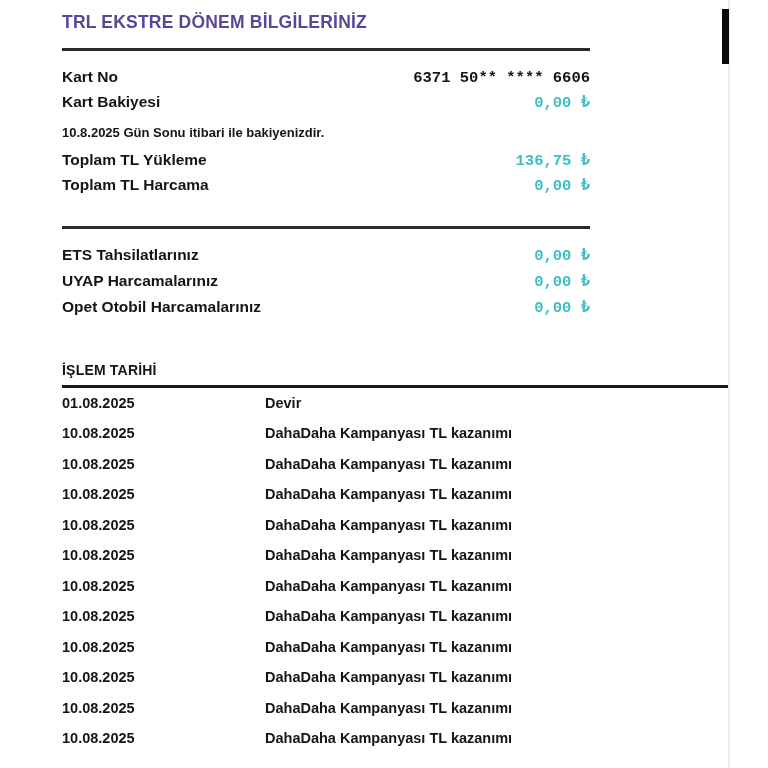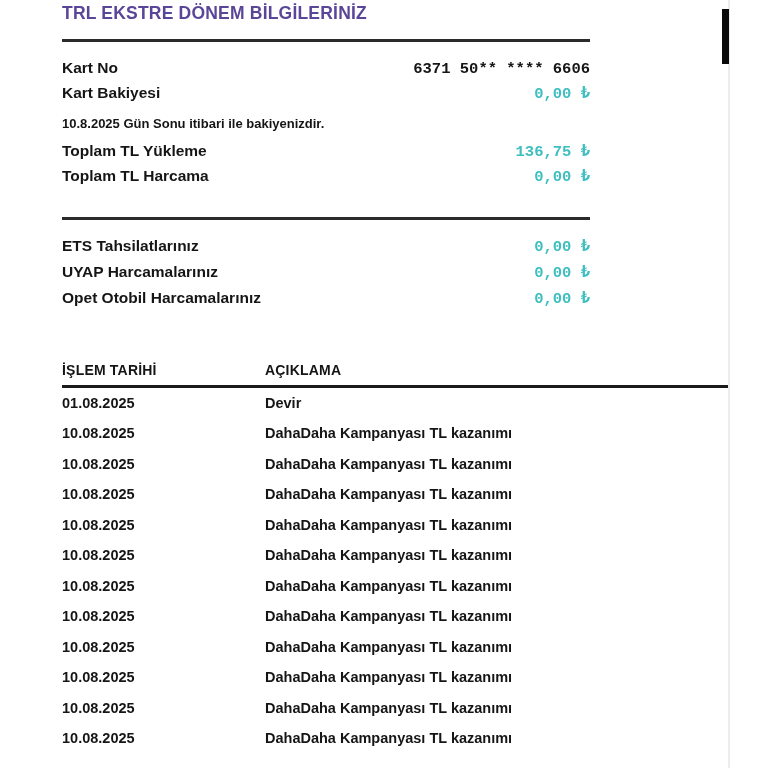--- a/index.html
+++ b/index.html
@@ -9,21 +9,21 @@
     width: 768px;
     height: 768px;
     background: #ffffff;
     overflow: hidden;
     font-family: "Liberation Sans", sans-serif;
     color: #151515;
   }
   .content {
     position: absolute;
     left: 62px;
-    top: 0;
+    top: 9px;
     width: 528px;
   }
   .page-title {
     margin-top: 3px;
     font-size: 17.5px;
     font-weight: 700;
     letter-spacing: 0.2px;
     color: var(--title-color, #5a4699);
   }
   .rule {
@@ -146,21 +146,20 @@
         <span class="label">Opet Otobil Harcamalarınız</span>
         <span class="value amount">0,00 ₺</span>
       </div>
     </div>
 
   </div>
 
   <div class="txn-table">
     <div class="txn-header">
       <span class="col-date">İŞLEM TARİHİ</span>
-      <span class="col-desc">AÇIKLAMA</span>
     </div>
     <div class="txn-header-rule"></div>
     <div>
   <div class="txn-row">
     <span class="col-date">01.08.2025</span>
     <span class="col-desc">Devir</span>
   </div>
 
   <div class="txn-row">
     <span class="col-date">10.08.2025</span>

